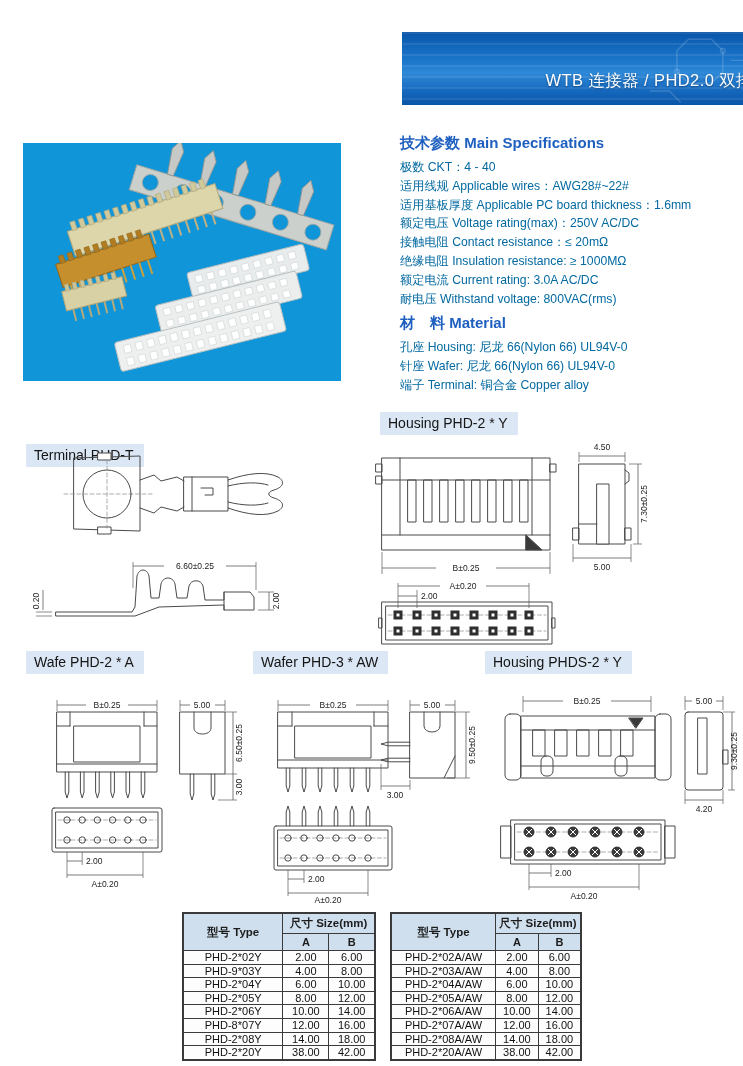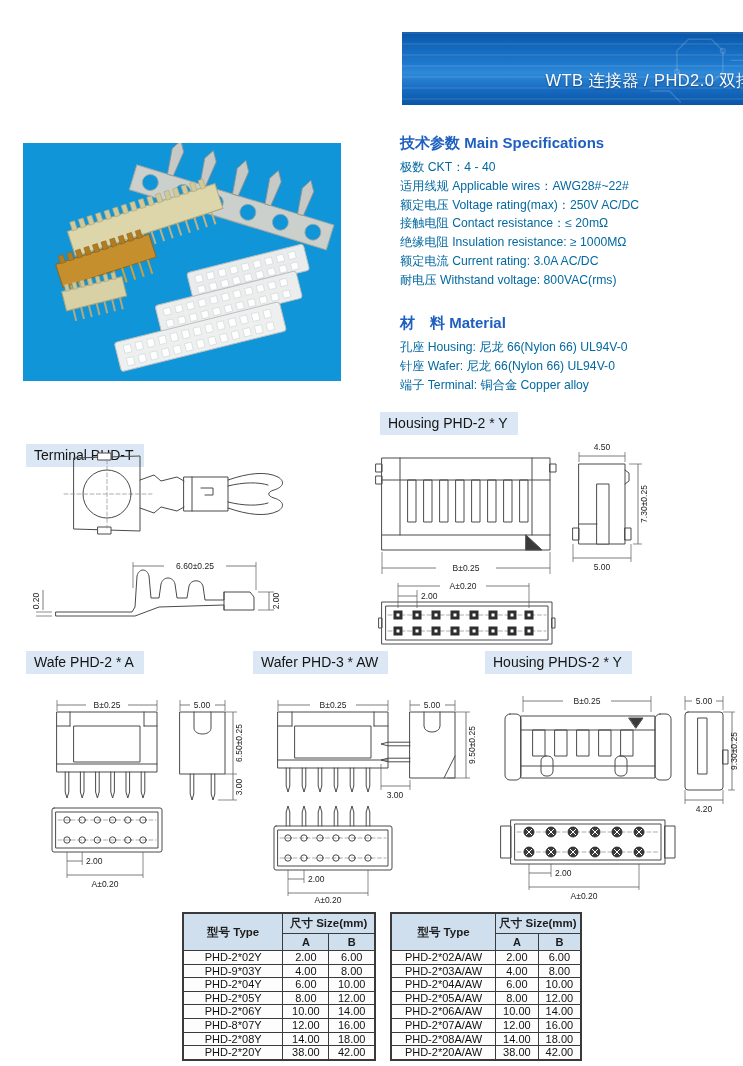--- a/index.html
+++ b/index.html
@@ -261,20 +261,21 @@
           </g>
         </g>
       </g>
     </svg>
   </div>
 
   <div class="specs">
     <div class="sec-heading">技术参数 Main Specifications</div>
     <div class="spec-line">极数 CKT：4 - 40</div>
     <div class="spec-line">适用线规 Applicable wires：AWG28#~22#</div>
+    <div class="spec-line">适用基板厚度 Applicable PC board thickness：1.6mm</div>
     <div class="spec-line">额定电压 Voltage rating(max)：250V AC/DC</div>
     <div class="spec-line">接触电阻 Contact resistance：≤ 20mΩ</div>
     <div class="spec-line">绝缘电阻 Insulation resistance: ≥ 1000MΩ</div>
     <div class="spec-line">额定电流 Current rating: 3.0A AC/DC</div>
     <div class="spec-line">耐电压 Withstand voltage: 800VAC(rms)</div>
   </div>
 
   <div class="material">
     <div class="sec-heading">材　料 Material</div>
     <div class="spec-line">孔座 Housing: 尼龙 66(Nylon 66) UL94V-0</div>

